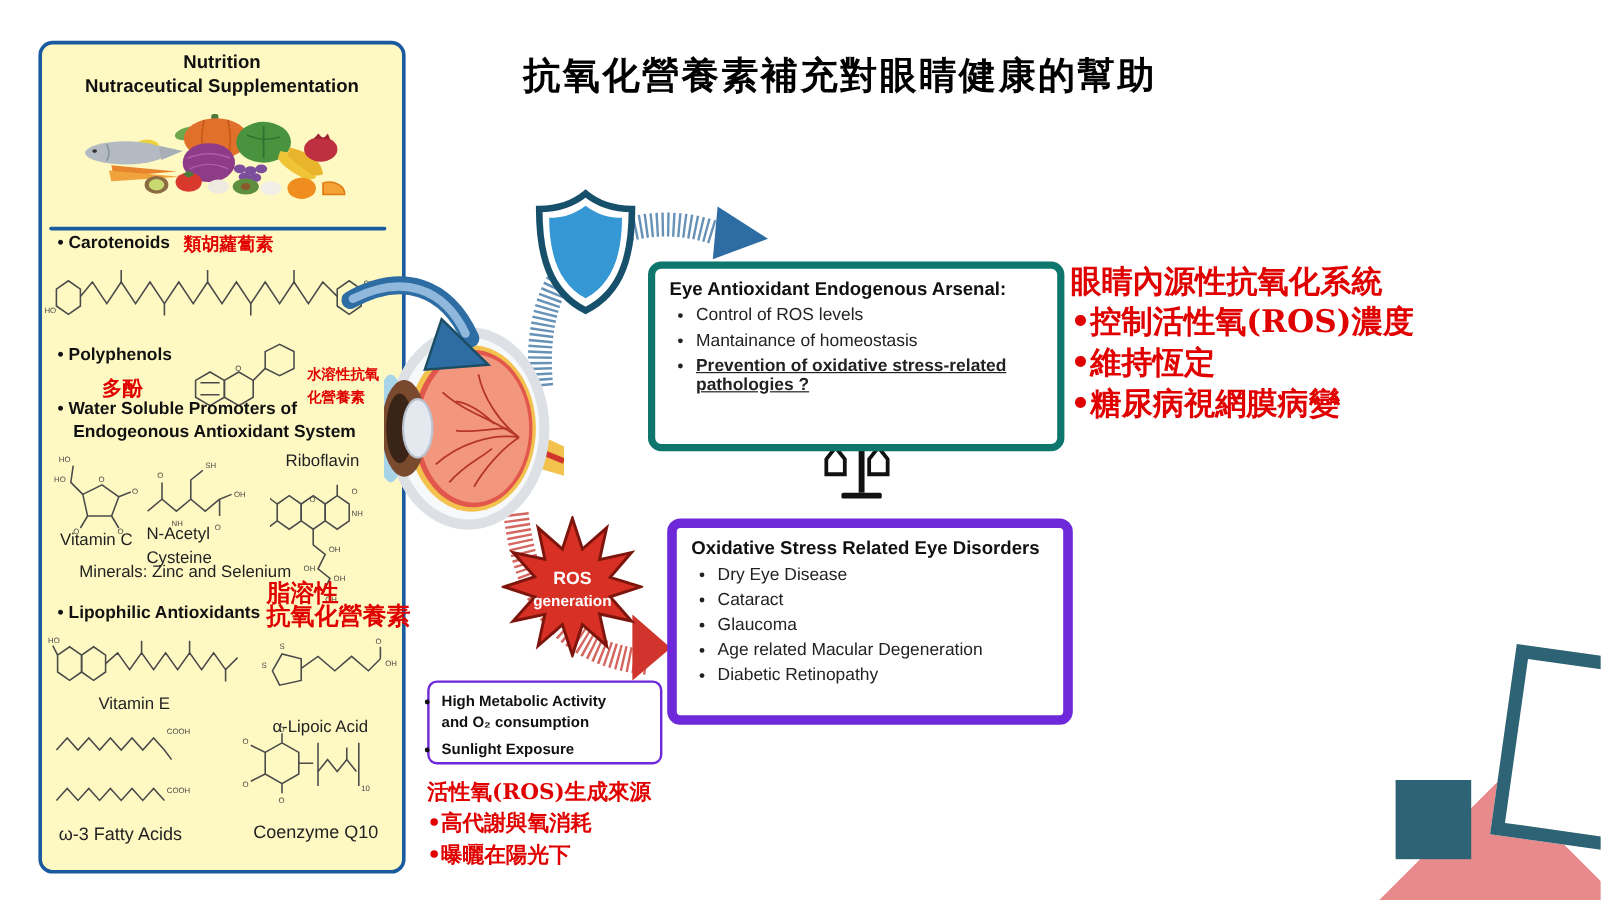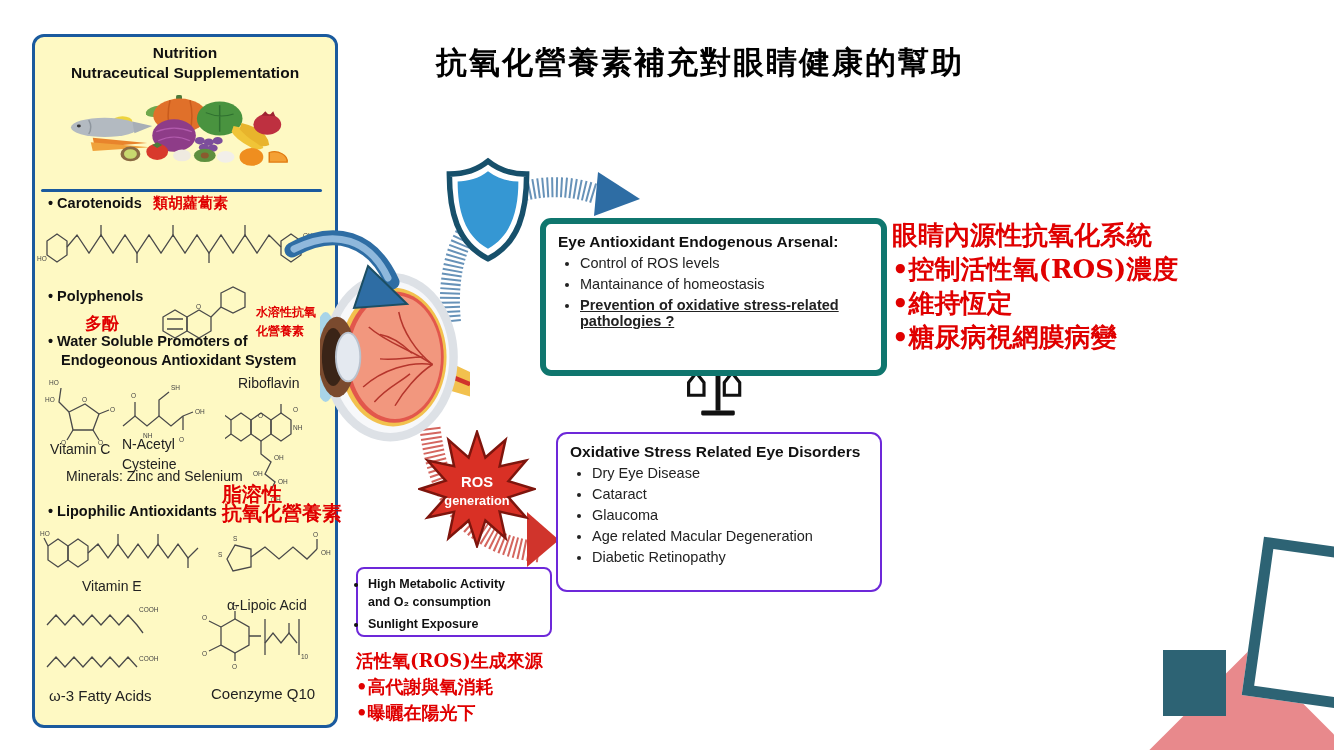--- a/index.html
+++ b/index.html
@@ -15,21 +15,21 @@
   .panel-title{width:100%;text-align:center;font-weight:bold;font-size:15.5px;color:#111;}
   .divider{left:6px;top:152px;width:281px;height:3px;background:#1A5A9E;border-radius:2px;}
   .bullet-label{font-weight:bold;font-size:14.5px;color:#111;white-space:nowrap;}
   .struct-label{font-size:14px;color:#222;white-space:nowrap;}
   .red-zh{color:#E00000;font-weight:bold;font-family:"DejaVu Serif",serif;white-space:nowrap;}
   svg text.atom{font-family:"Liberation Sans",sans-serif;fill:#444;font-size:6.5px;}
   svg .bond{stroke:#4a4a4a;stroke-width:1.3;fill:none;}
   
   .box{background:#fff;border-radius:11px;z-index:4;}
   .box-blue{border:6px solid #0f766e;}
-  .box-red{border:2px solid #6d28d9;}
+  .box-red{border:8px solid #6d28d9;}
   .box-title{font-weight:bold;font-size:15.5px;color:#111;padding:9px 10px 2px 12px;}
   .box ul{margin:2px 0 0 0;padding-left:34px;}
   .box li{font-size:14.5px;color:#222;margin-bottom:5px;}
   .bold-underline{font-weight:bold;text-decoration:underline;}
   .src-box li{font-size:12.5px;font-weight:bold;color:#111;margin-bottom:4px;line-height:1.45;}
   .src-box ul{margin:6px 0 0 0;padding-left:10px;}
   
   .zh-block{color:#E00000;font-weight:bold;font-family:"DejaVu Serif",serif;z-index:4;}
   .zh-big{font-size:26px;line-height:34px;}
   .zh-big2{font-size:25px;line-height:33px;}

